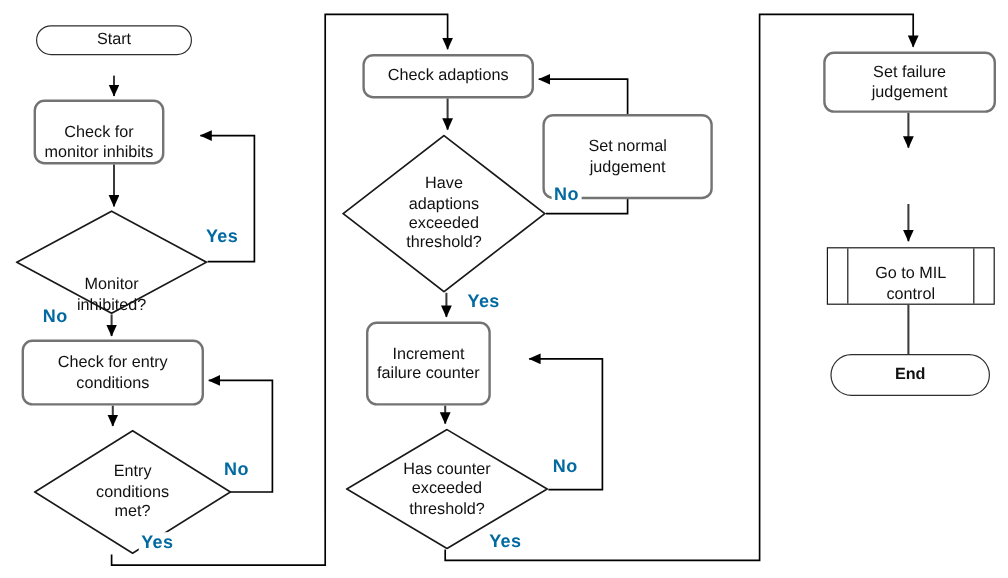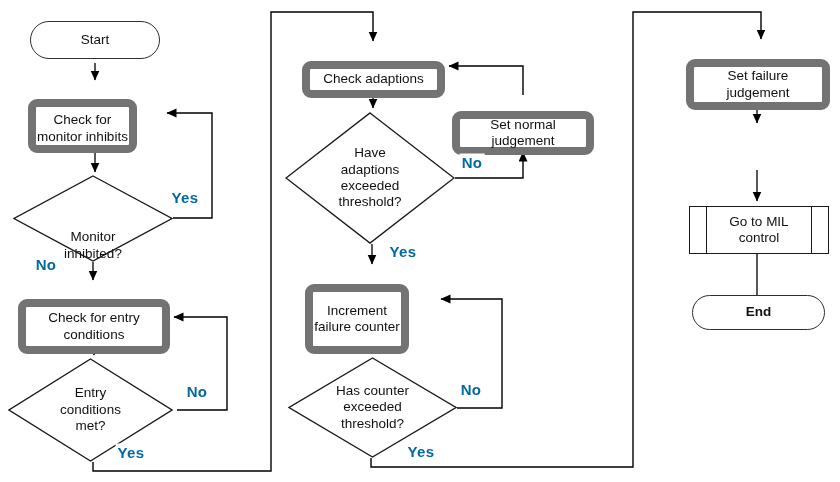--- a/index.html
+++ b/index.html
@@ -28,23 +28,22 @@
     display: flex;
     align-items: center;
     justify-content: center;
     text-align: center;
     background: #ffffff;
     font-size: 13.5px;
     line-height: 1.22;
     white-space: pre-line;
   }
   .process {
-    border: 8px solid #737373;
+    border: 2px solid #737373;
     border-radius: 9px;
-    margin-top: 16px;
   }
   .terminal {
     border: 1.6px solid #2e2e2e;
   }
   .decision {
     background: transparent;
     border: none;
   }
   .decision svg {
     position: absolute;
@@ -109,21 +108,21 @@
     <polyline class="loop" points="523,95 523,66 449,66" marker-end="url(#arr)"></polyline>
     <polyline class="flow" points="372,244 372,264" marker-end="url(#arr)"></polyline>
     <polyline class="flow" points="371,338 371,353" marker-end="url(#arr)"></polyline>
     <polyline class="loop" points="457,408 502,408 502,299 441,299" marker-end="url(#arr)"></polyline>
     <polyline class="loop" points="371,458 371,467 633,467 633,12 761,12 761,39" marker-end="url(#arr)"></polyline>
     <polyline class="flow" points="757,94 757,123" marker-end="url(#arr)"></polyline>
     <polyline class="flow" points="757,170 757,201" marker-end="url(#arr)"></polyline>
     <polyline class="flow" points="757,254 757,305" marker-end="url(#arr)"></polyline>
   </svg>
 
-  <div class="node terminal" style="left:30px; top:21px; width:130px; height:38px; border-radius:21px;">
+  <div class="node terminal" style="left:30px; top:21px; width:130px; height:25px; border-radius:21px;">
     <span class="lbl">Start</span>
   </div>
 
   <div class="node process" style="left:28px; top:83px; width:109px; height:54px;align-items:flex-end;">
     <span class="lbl">Check for
 monitor inhibits</span>
   </div>
 
   <div class="node decision" style="left:13px; top:175px; width:160px; height:87px;align-items:flex-end;">
     <svg width="160" height="87">
@@ -131,21 +130,21 @@
     </svg>
     <span class="lbl">Monitor
 inhibited?</span>
   </div>
 
   <div class="node process" style="left:18px; top:283px; width:152px; height:55px;">
     <span class="lbl">Check for entry
 conditions</span>
   </div>
 
-  <div class="node decision" style="left:8px; top:358px; width:165px; height:104px;align-items:center;">
+  <div class="node decision" style="left:28px; top:358px; width:165px; height:104px;align-items:center;">
     <svg width="165" height="104">
       <polygon points="82.5,1 164,52 82.5,103 1,52" fill="#ffffff" stroke="#1a1a1a" stroke-width="1.4"></polygon>
     </svg>
     <span class="lbl">Entry
 conditions
 met?</span>
   </div>
 
   <div class="node process" style="left:302px; top:45px; width:143px; height:37px;">
     <span class="lbl">Check adaptions</span>
@@ -154,21 +153,21 @@
   <div class="node decision" style="left:285px; top:112px; width:170px; height:132px;">
     <svg width="170" height="132">
       <polygon points="85,1 169,66 85,131 1,66" fill="#ffffff" stroke="#1a1a1a" stroke-width="1.4"></polygon>
     </svg>
     <span class="lbl">Have
 adaptions
 exceeded
 threshold?</span>
   </div>
 
-  <div class="node process" style="left:452px; top:95px; width:142px; height:44px;">
+  <div class="node process" style="left:452px; top:95px; width:142px; height:71px;">
     <span class="lbl">Set normal
 judgement</span>
   </div>
 
   <div class="node process" style="left:305px; top:268px; width:104px; height:70px;">
     <span class="lbl">Increment
 failure counter</span>
   </div>
 
   <div class="node decision" style="left:288px; top:357px; width:169px; height:101px;">
@@ -179,21 +178,21 @@
 exceeded
 threshold?</span>
   </div>
 
   <div class="node process" style="left:686px; top:43px; width:144px; height:51px;">
     <span class="lbl">Set failure
 judgement</span>
   </div>
 
 
-  <div class="node predefined" style="left:689px; top:206px; width:140px; height:48px;">
+  <div class="node predefined" style="left:689px; top:206px; width:140px; height:48px;align-items:flex-end;">
     <div class="sidebar-line" style="left:16px;"></div>
     <div class="sidebar-line" style="right:16px;"></div>
     <span class="lbl">Go to MIL
 control</span>
   </div>
 
   <div class="node terminal" style="left:692px; top:295px; width:133px; height:35px; border-radius:24.5px;font-weight:bold;">
     <span class="lbl">End</span>
   </div>
 

